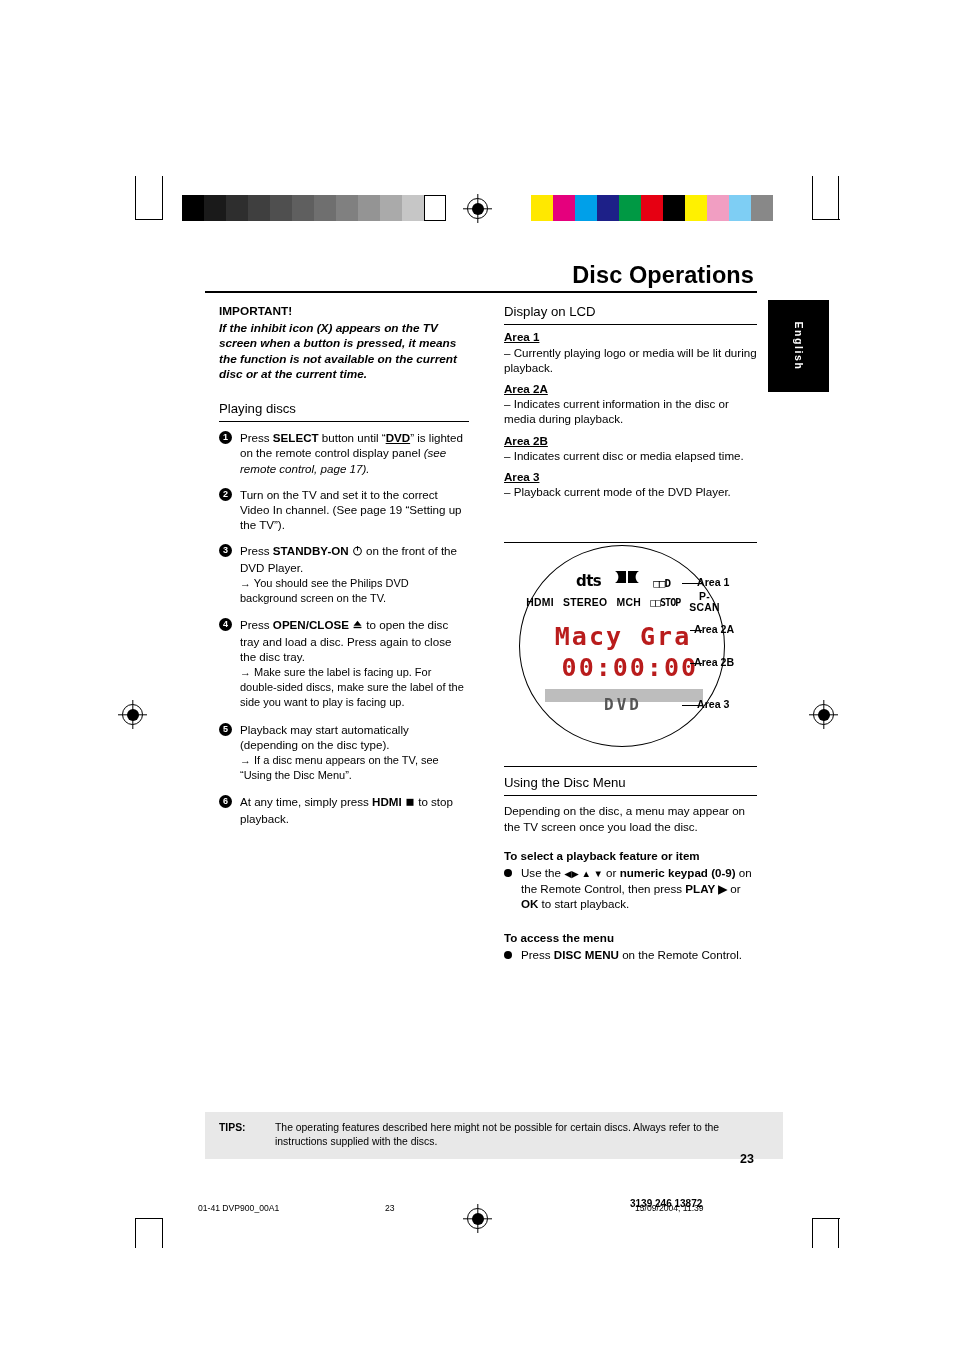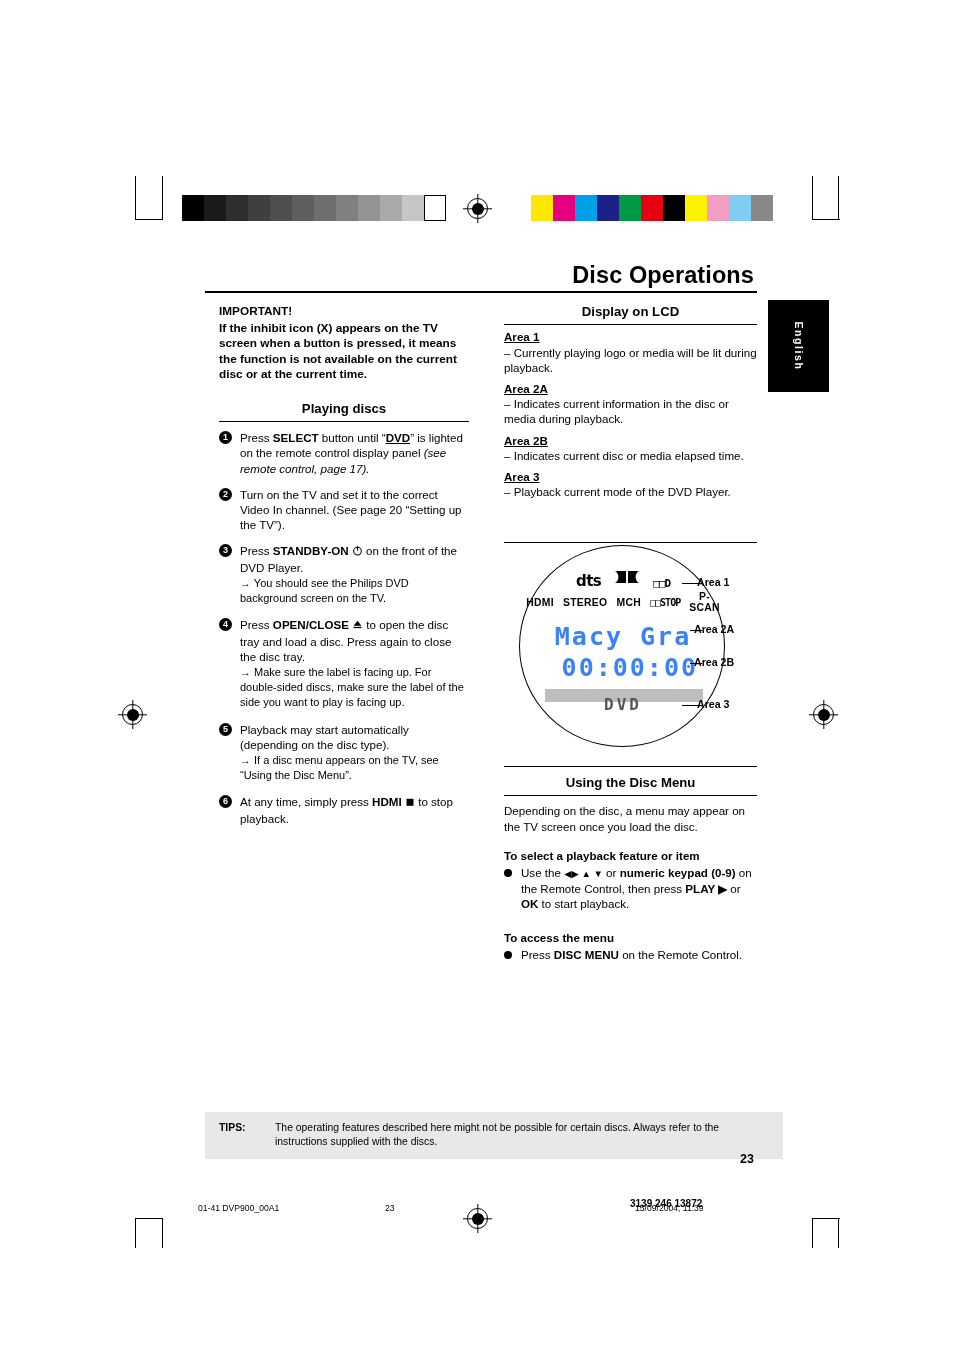--- a/index.html
+++ b/index.html
@@ -39,21 +39,21 @@
     font-size:10.5px;font-weight:bold;letter-spacing:1.6px;white-space:nowrap;
   }
 
   
   .col{position:absolute;width:250px;font-size:11.6px;line-height:15.2px;}
   .colL{left:219px;top:264px;}
   .colR{left:504px;top:264px;width:253px;}
   .bold{font-weight:bold;}
   .imp{font-weight:bold;font-size:11.8px;line-height:15.6px;}
 
-  .sechead{font-size:13.2px;font-weight:bold;margin:0;padding-bottom:3px;text-align:center;}
+  .sechead{font-size:13.2px;font-weight:normal;margin:0;padding-bottom:3px;}
 
   
   .step{position:relative;padding-left:21px;margin-bottom:11px;}
   .num{
     position:absolute;left:0;top:1px;width:13px;height:13px;border-radius:50%;
     background:#000;color:#fff;font-size:9px;line-height:13px;text-align:center;
     font-weight:bold;
   }
   .sub{display:block;margin-top:1px;}
   .arrow{font-size:11px;}
@@ -75,21 +75,21 @@
   .lcd-lead{position:absolute;background:#000;height:1px;}
 
   .icons{position:absolute;left:34px;top:25px;width:170px;text-align:center;}
   .iconrow1{display:flex;justify-content:center;align-items:flex-end;gap:13px;height:22px;}
   .iconrow2{display:flex;justify-content:center;align-items:center;gap:9px;font-size:10.4px;font-weight:bold;letter-spacing:.3px;margin-top:1px;}
   .dts{font-family:"DejaVu Sans",sans-serif;font-weight:bold;font-size:15px;letter-spacing:-.5px;}
   .dd{font-family:"DejaVu Sans Mono",monospace;font-weight:bold;font-size:11px;letter-spacing:-1px;}
 
   .seg{
     font-family:"DejaVu Sans Mono",monospace;font-weight:bold;
-    color:#3b82f6;letter-spacing:2px;
+    color:#b91c1c;letter-spacing:2px;
   }
   .segtext{position:absolute;left:44px;top:79px;width:150px;text-align:center;font-size:25px;}
   .segtime{position:absolute;left:44px;top:110px;width:150px;text-align:right;font-size:25px;}
   .bar{position:absolute;left:41px;top:146px;width:158px;height:13px;background:#bdbdbd;}
   .segdvd{position:absolute;left:44px;top:152px;width:150px;text-align:center;font-size:16px;letter-spacing:3px;}
 
   
   .tips{
     position:absolute;left:205px;top:1072px;width:552px;background:#e8e8e8;
     padding:9px 12px 10px 14px;font-size:10.4px;line-height:14px;
@@ -169,34 +169,34 @@
   <div class="title">Disc Operations</div>
   <div class="rule" style="left:205px;top:251px;width:552px;height:1.6px;"></div>
 
   <div class="langtab">
     <span>English</span>
   </div>
 
   <div class="col colL">
 
     <div class="imp">IMPORTANT!</div>
-    <div class="imp" style="margin-top:1px;">If the inhibit icon (X) appears on the TV screen when a button is pressed, it means the function is not available on the current disc or at the current time.</div>
+    <div class="imp" style="margin-top:1px;font-style:italic;">If the inhibit icon (X) appears on the TV screen when a button is pressed, it means the function is not available on the current disc or at the current time.</div>
 
     <div style="height:18px;"></div>
     <div class="sechead">Playing discs</div>
     <div class="rule" style="position:relative;left:0;top:2px;width:250px;height:1.1px;margin-bottom:10px;"></div>
 
     <div class="step">
       <span class="num">1</span>
       <span>Press </span><span class="bold">SELECT</span><span> button until “</span><span class="bold ul">DVD</span><span>” is lighted on the remote control display panel </span><span style="font-style:italic">(see remote control, page 17).</span>
     </div>
 
     <div class="step">
       <span class="num">2</span>
-      <span>Turn on the TV and set it to the correct Video In channel.  (See page 20 “Setting up the TV”).</span>
+      <span>Turn on the TV and set it to the correct Video In channel.  (See page 19 “Setting up the TV”).</span>
     </div>
 
     <div class="step">
       <span class="num">3</span>
       <span>Press </span><span class="bold">STANDBY-ON</span>
       <span style="display:inline-block;vertical-align:-1px;">
         <svg width="11" height="11" viewBox="0 0 12 12">
             <circle cx="6" cy="6.6" r="4.2" fill="none" stroke="#000" stroke-width="1.1"></circle>
             <rect x="5.45" y="1" width="1.1" height="5.2" fill="#fff"></rect>
             <rect x="5.45" y="1.2" width="1.1" height="5" fill="#000"></rect>

